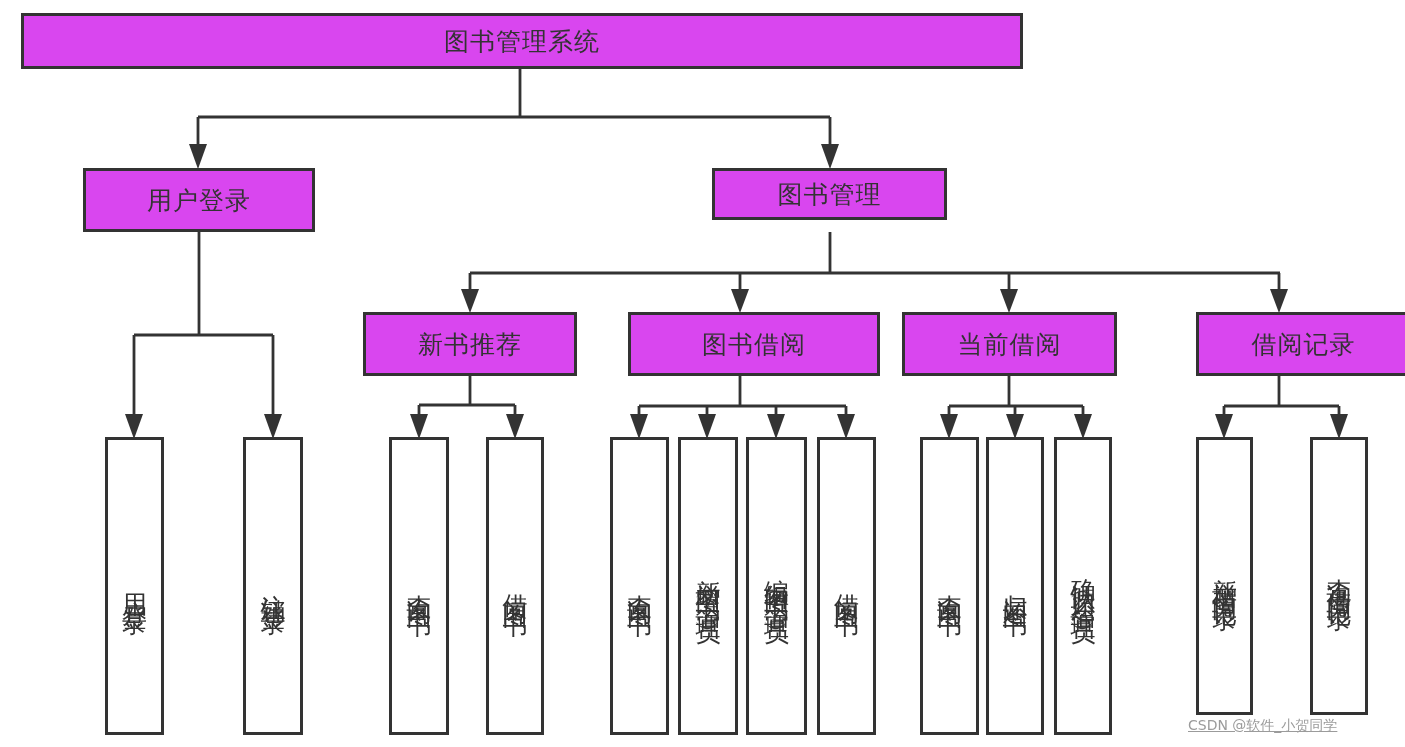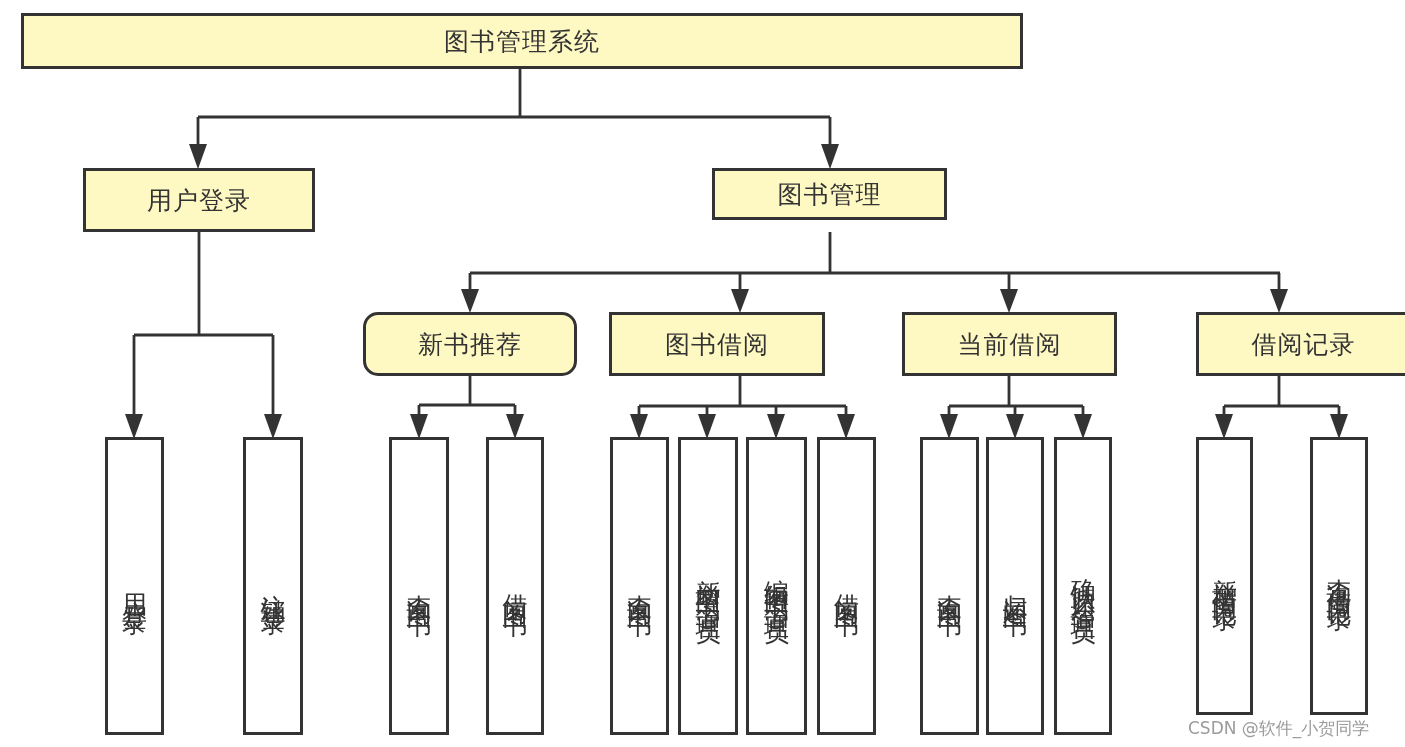--- a/index.html
+++ b/index.html
@@ -16,21 +16,21 @@
   }
   .wires{
     position:absolute;
     left:0;top:0;
     width:1405px;height:747px;
     pointer-events:none;
   }
   .node{
     position:absolute;
     box-sizing:border-box;
-    background:#fef9c3;
+    background:#d946ef;
     border:3px solid #333333;
     display:flex;
     align-items:center;
     justify-content:center;
     color:#333333;
     font-size:25px;
     letter-spacing:1px;
     z-index:2;
     text-align:right;
   }
@@ -50,23 +50,24 @@
     writing-mode:vertical-rl;
     letter-spacing:6px;
     line-height:1;
   }
   .watermark{
     position:absolute;
     left:1188px;
     top:717px;
     width:215px;
     color:#9b9b9b;
-    font-size:17px;
+    font-size:14px;
     white-space:nowrap;
     z-index:3;
+    text-decoration:underline;
   }
 </style>
 </head>
 <body>
 
 <div class="canvas">
 
   <svg class="wires" viewBox="0 0 1405 747">
     <g stroke="#333333" stroke-width="2.8" fill="none">
 
@@ -140,24 +141,24 @@
     <span>图书管理系统</span>
   </div>
 
   <div class="node" style="left:83px;top:168px;width:232px;height:64px;">
     <span>用户登录</span>
   </div>
   <div class="node" style="left:712px;top:168px;width:235px;height:52px;">
     <span>图书管理</span>
   </div>
 
-  <div class="node" style="left:363px;top:312px;width:214px;height:64px;border-radius:15px;">
+  <div class="node" style="left:363px;top:312px;width:214px;height:64px;">
     <span>新书推荐</span>
   </div>
-  <div class="node" style="left:609px;top:312px;width:216px;height:64px;">
+  <div class="node" style="left:628px;top:312px;width:252px;height:64px;">
     <span>图书借阅</span>
   </div>
   <div class="node" style="left:902px;top:312px;width:215px;height:64px;">
     <span>当前借阅</span>
   </div>
   <div class="node" style="left:1196px;top:312px;width:215px;height:64px;">
     <span>借阅记录</span>
   </div>
 
   <div class="leaf" style="left:105px;top:437px;width:59px;height:298px;">

